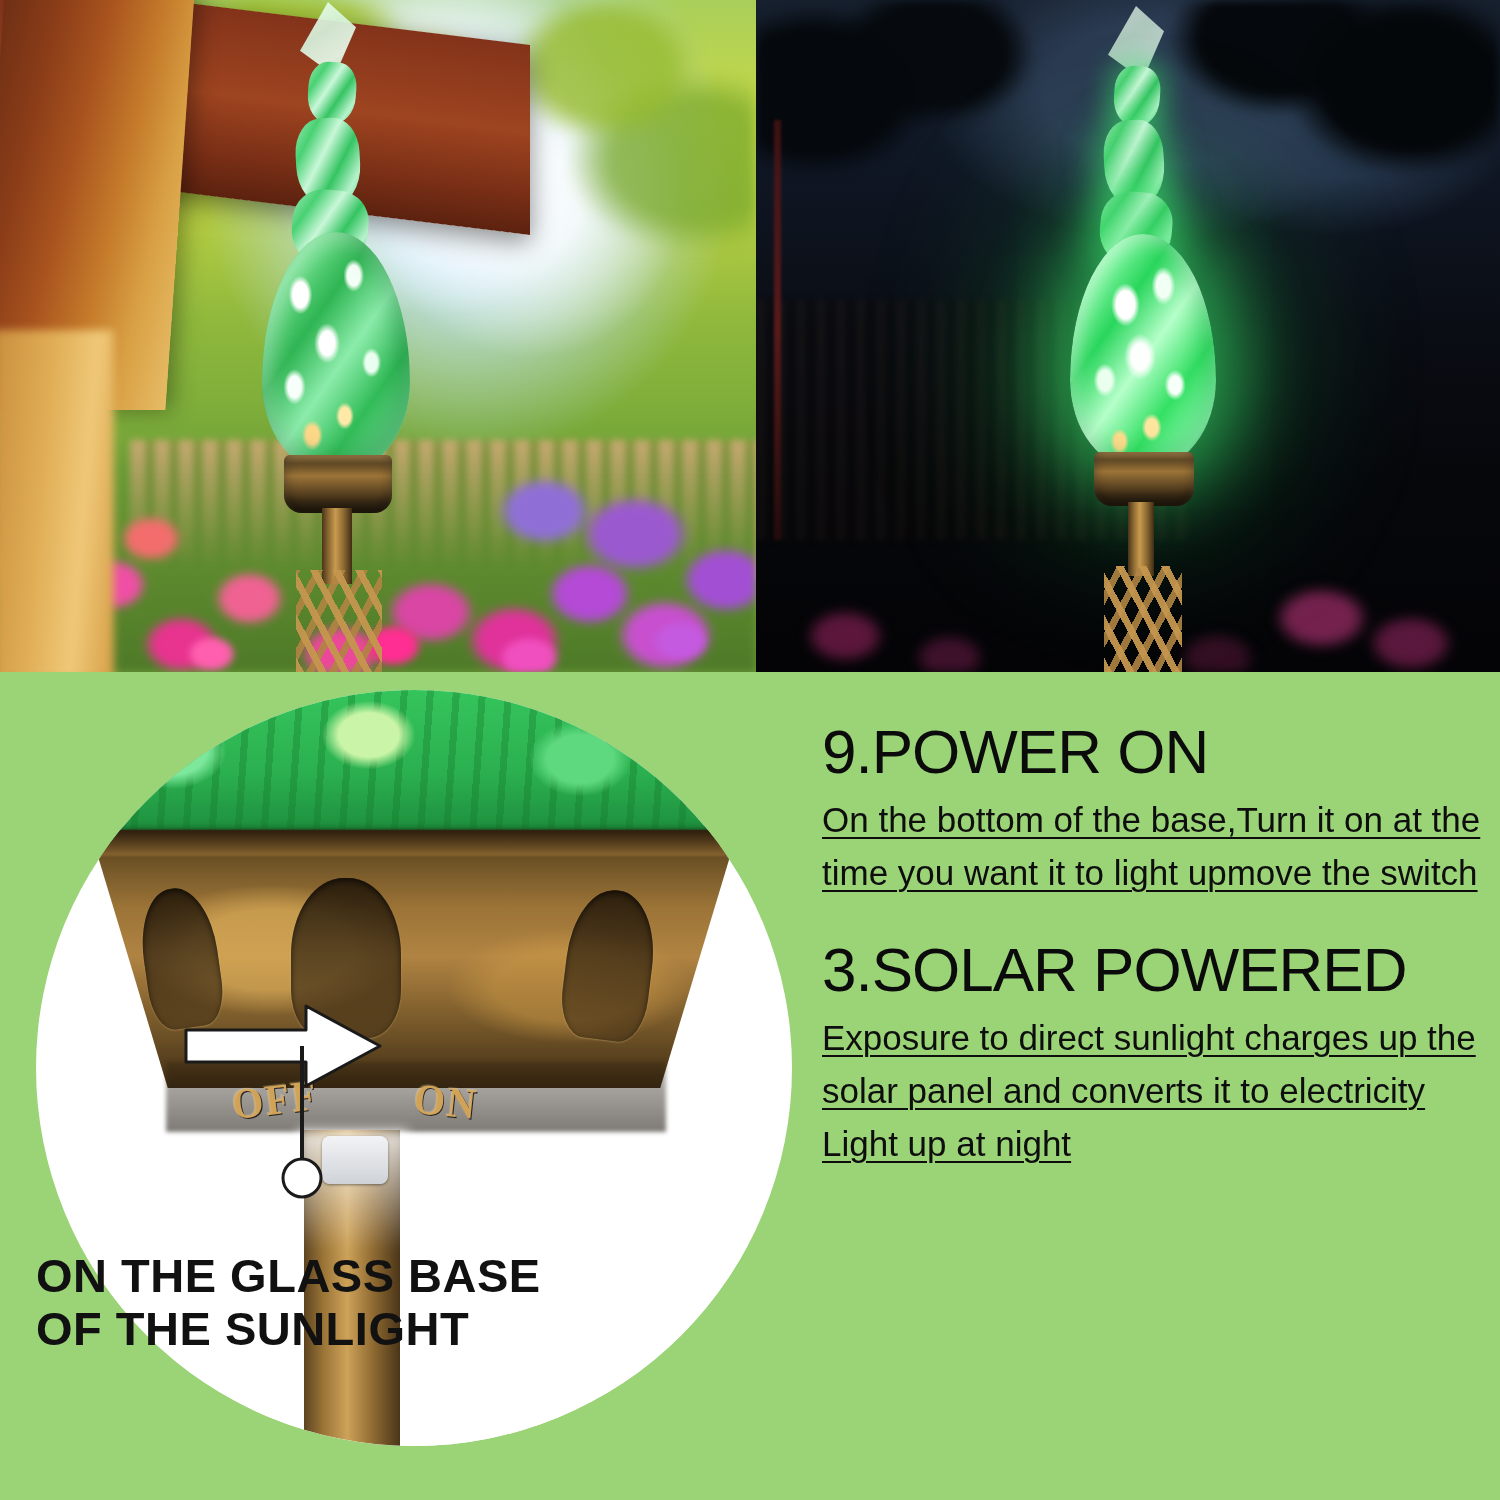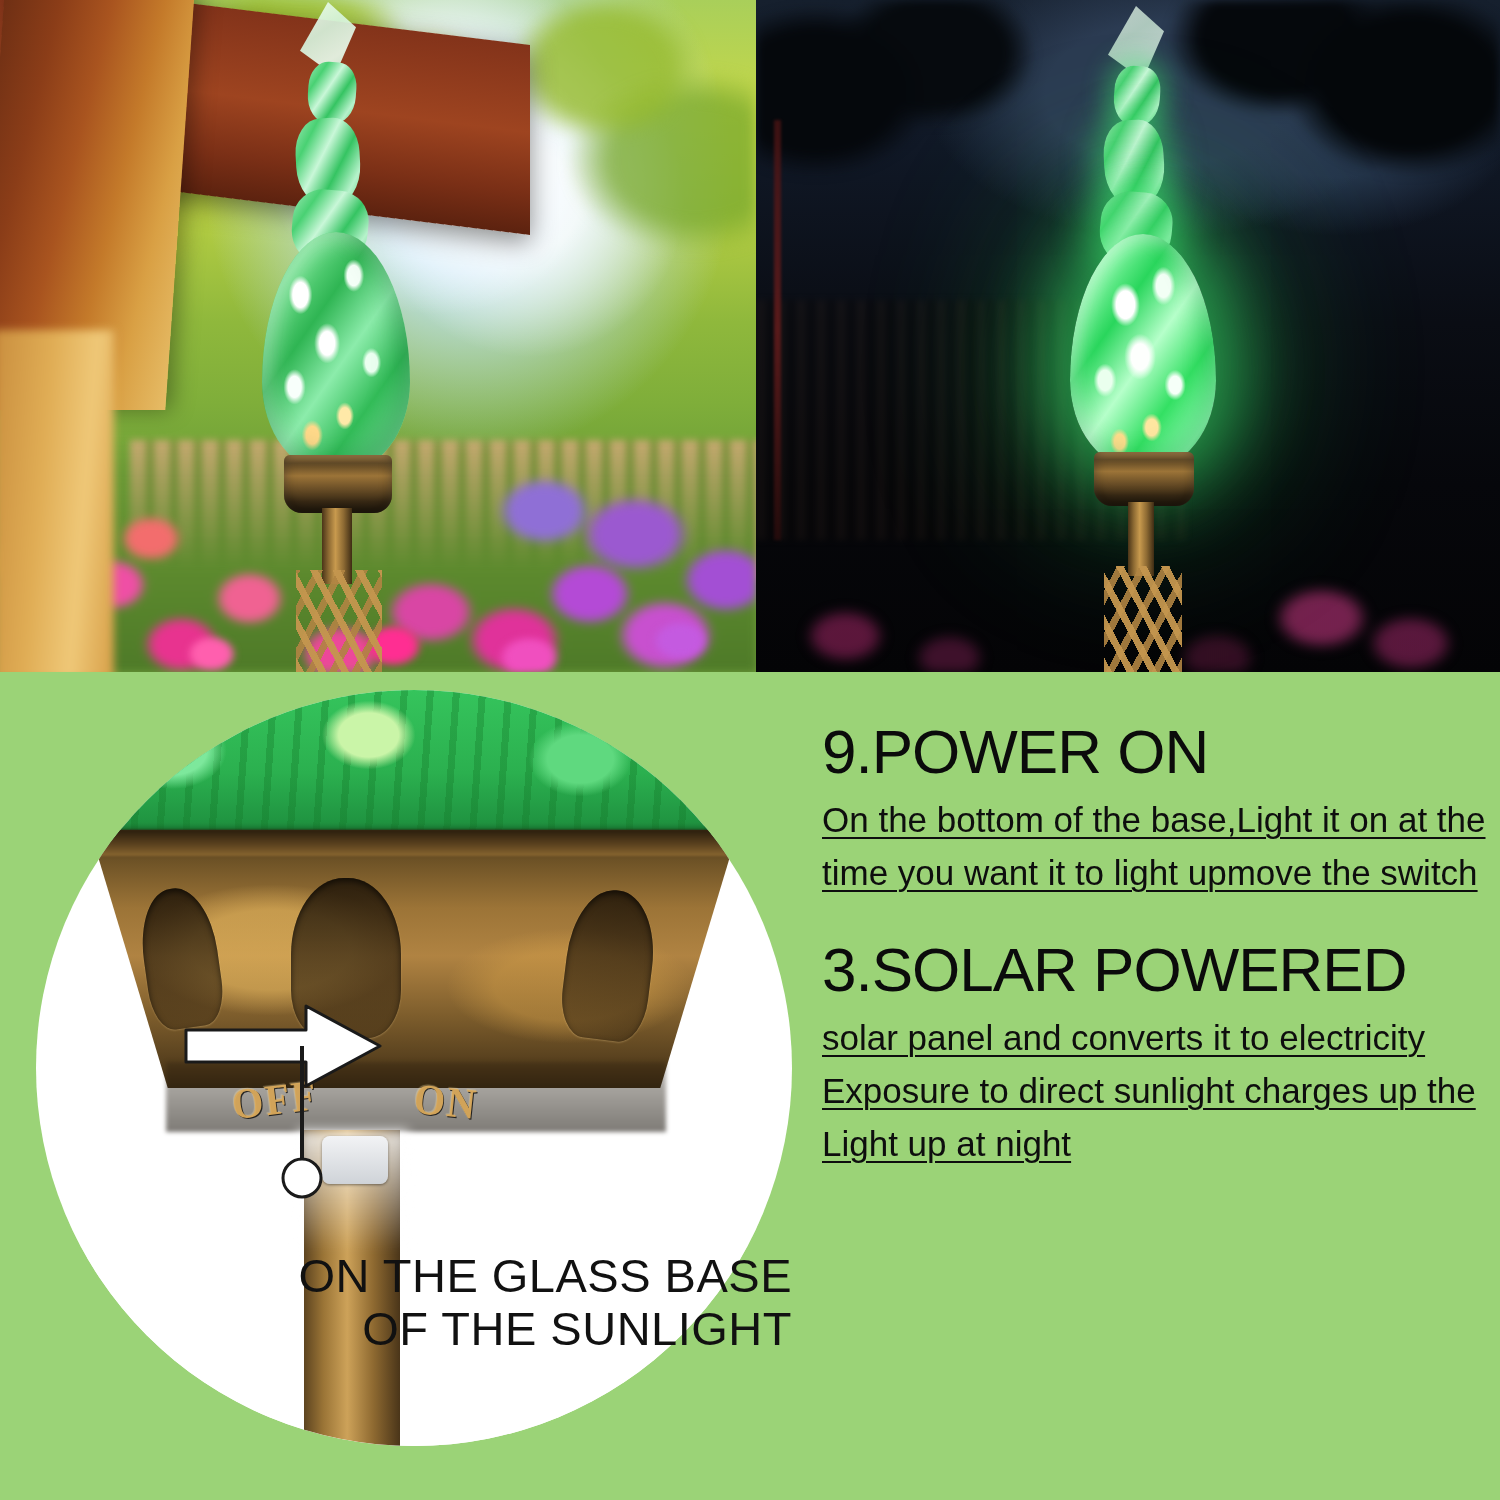--- a/index.html
+++ b/index.html
@@ -293,22 +293,22 @@
   .c-white-bottom {
     position:absolute; left:0; top:520px; width:756px; height:236px;
     background:linear-gradient(180deg, rgba(255,255,255,.2) 0%, #ffffff 22%, #ffffff 100%);
   }
 
   
   .arrow-svg { position:absolute; left:120px; top:200px; width:320px; height:320px; }
 
   .circle-caption {
     position:absolute; left:0; top:560px; width:756px;
-    text-align:right;
-    font-size:47px; font-weight:normal;
+    text-align:left;
+    font-size:47px; font-weight:bold;
     line-height:1.12;
     color:#111111;
     letter-spacing:.5px;
   }
 
   
   .steps {
     position:absolute; left:822px; top:48px; width:660px;
   }
   .step { margin-bottom:38px; }
@@ -415,26 +415,26 @@
     <div class="circle-caption">
       <div>ON THE GLASS BASE</div>
       <div>OF THE SUNLIGHT</div>
     </div>
   </div>
 
   <div class="steps">
 
     <div class="step">
       <div class="step-title">9.POWER ON</div>
-      <div class="step-line">On the bottom of the base,Light it on at the</div>
+      <div class="step-line">On the bottom of the base,Turn it on at the</div>
       <div class="step-line">time you want it to light upmove the switch</div>
     </div>
 
 
     <div class="step">
       <div class="step-title">3.SOLAR POWERED</div>
+      <div class="step-line">Exposure to direct sunlight charges up the</div>
       <div class="step-line">solar panel and converts it to electricity</div>
-      <div class="step-line">Exposure to direct sunlight charges up the</div>
       <div class="step-line">Light up at night</div>
     </div>
 
   </div>
 </div>
 
 </body></html>

